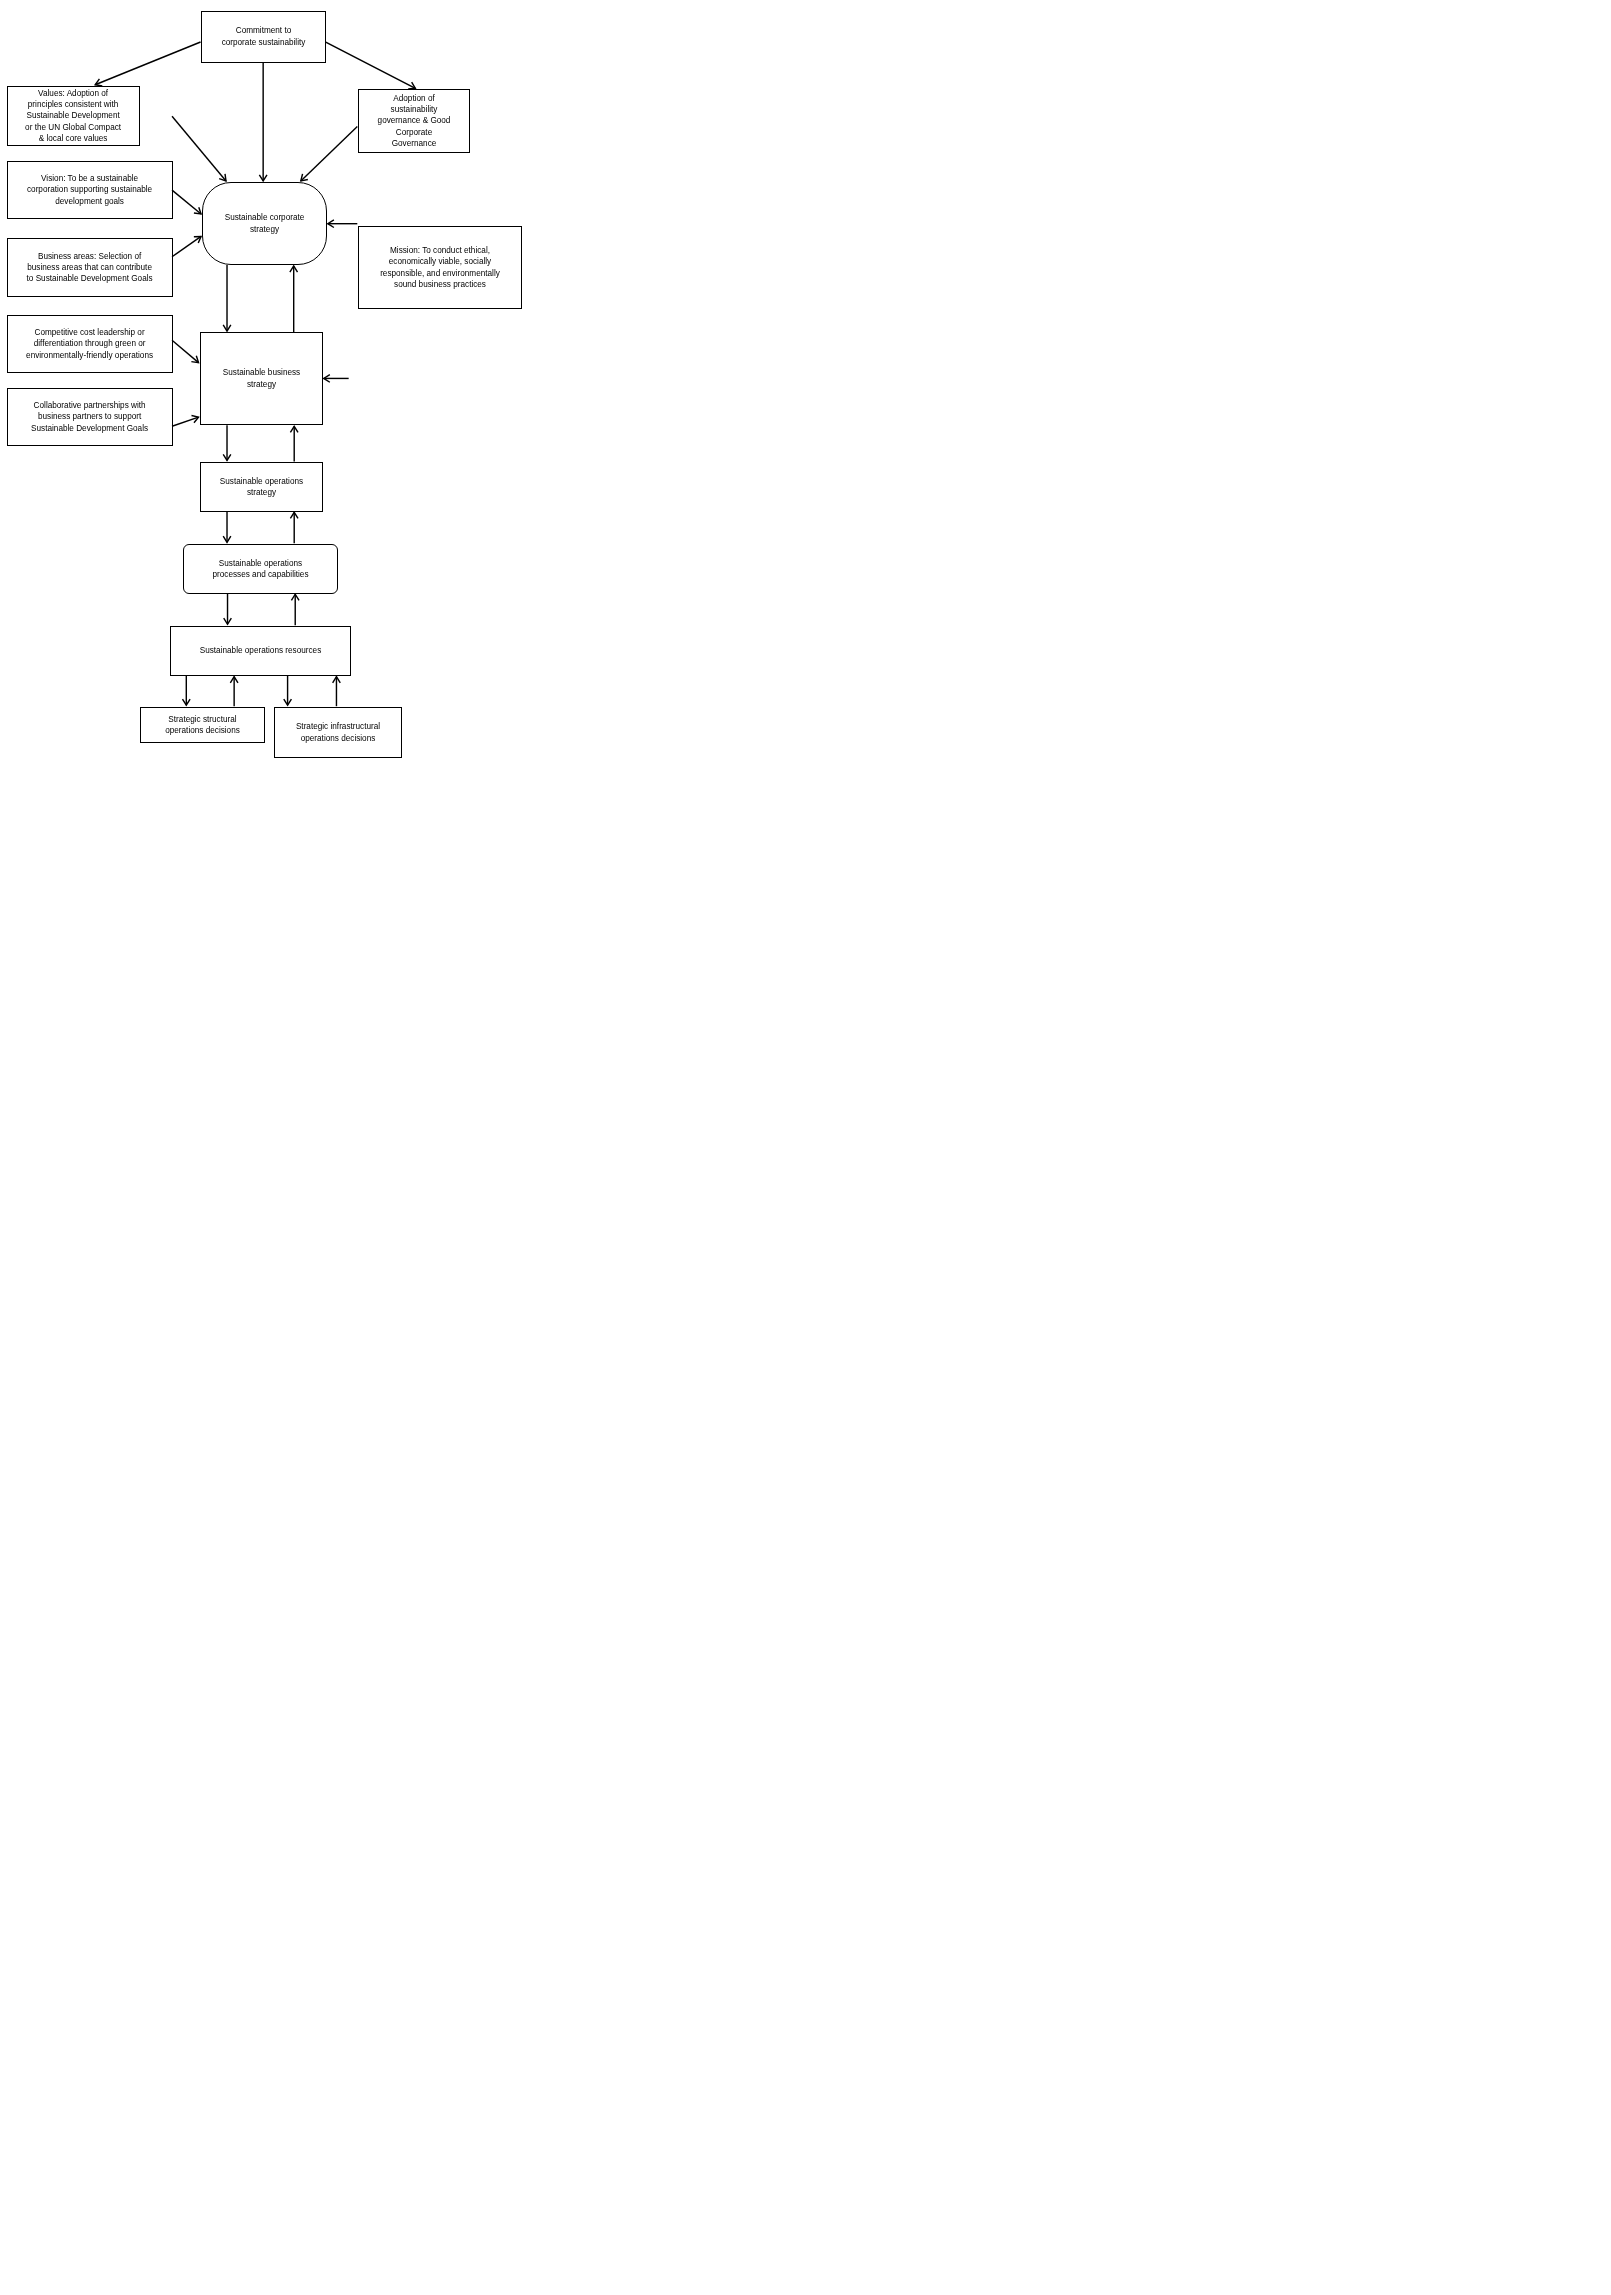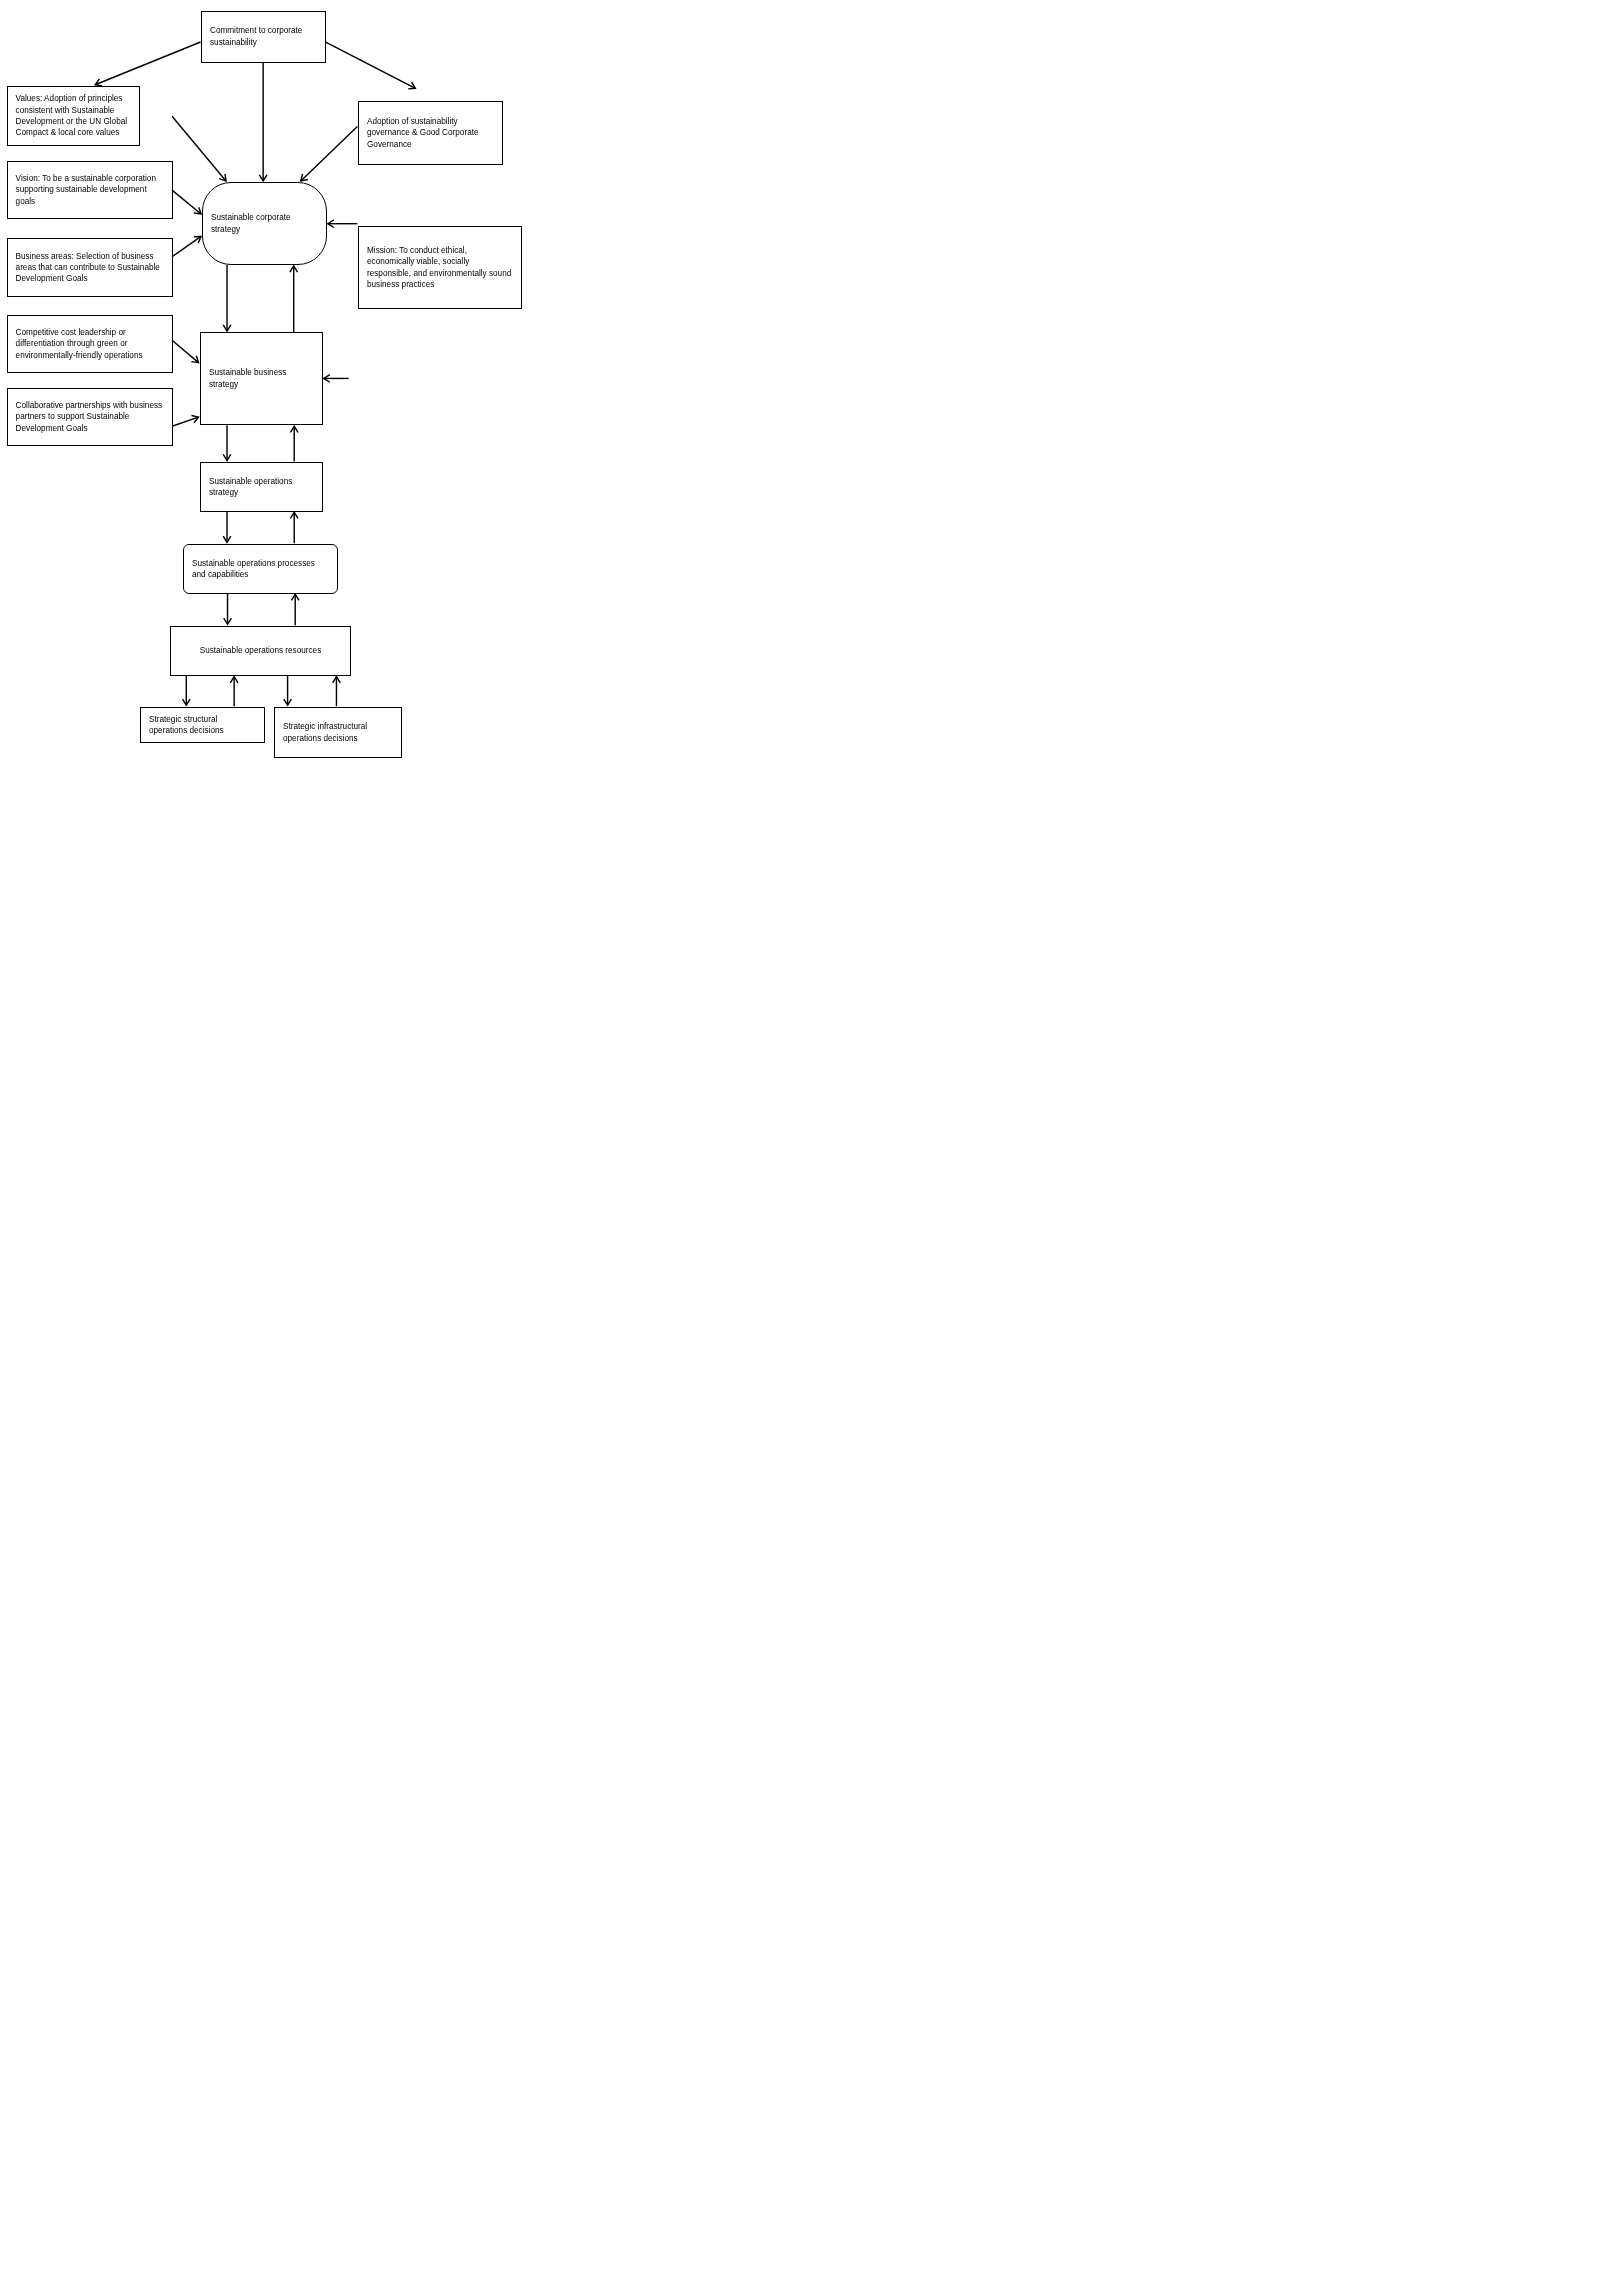--- a/index.html
+++ b/index.html
@@ -17,41 +17,41 @@
   }
   .box {
     position: absolute;
     box-sizing: border-box;
     border: 1.5px solid #000000;
     background: #ffffff;
     color: #000000;
     display: flex;
     align-items: center;
     justify-content: center;
-    text-align: left;
+    text-align: center;
     font-size: 8.2px;
     line-height: 1.38;
-    padding: 2px 8px;
+    padding: 2px 16px;
     z-index: 1;
   }
   .connectors {
     position: absolute;
     left: 0;
     top: 0;
     z-index: 2;
     pointer-events: none;
   }
   .connectors line {
     stroke: #000000;
     stroke-width: 2.8;
   }
   
   #b-commitment      { left:201px; top:10.7px;   width:125px; height:52px; }
   #b-values          { left:6.6px;  top:86px;  width:133px; height:60px; }
-  #b-adoption        { left:358px; top:89px;  width:145px; height:64px;margin-top:12px; }
+  #b-adoption        { left:358px; top:89px;  width:112px; height:64px; }
   #b-vision          { left:6.6px;  top:161px;  width:166px; height:58px; }
   #b-corporate       { left:202px; top:182px;  width:125px; height:83px;border-radius:29px; }
   #b-mission         { left:358px; top:182px;  width:164px; height:83px;margin-top:44px; }
   #b-business-areas  { left:6.6px;  top:238px;  width:166px; height:59px; }
   #b-competitive     { left:6.6px;  top:315px;  width:166px; height:58px; }
   #b-business        { left:200px; top:332px;  width:123px; height:93px; }
   #b-reconciliation  { left:349px; top:332px;  width:184px; height:93px; }
   #b-collaborative   { left:6.6px;  top:388px;  width:166px; height:58px; }
   #b-op-strategy     { left:200px; top:462px;  width:123px; height:50px;  }
   #b-processes       { left:183px; top:544px; width:155px; height:50px;border-radius:6px;  }

